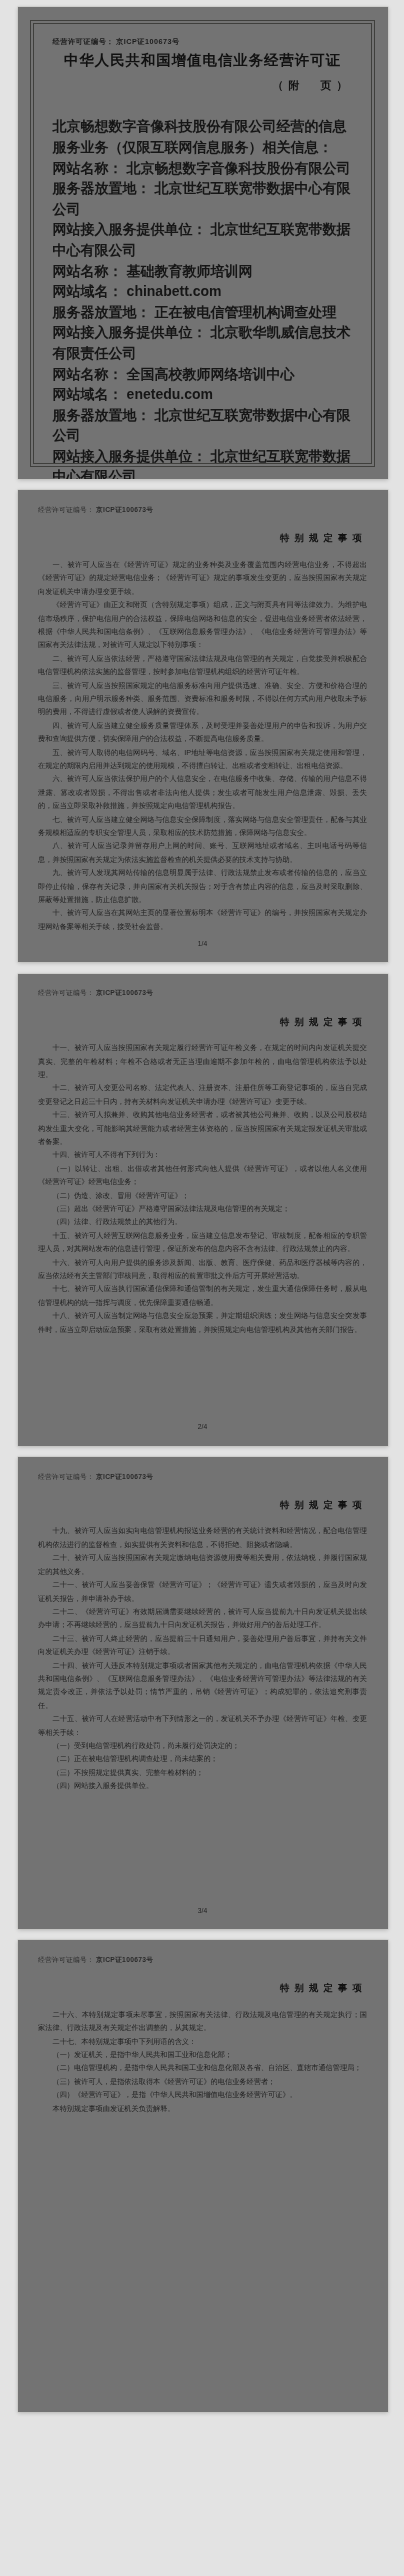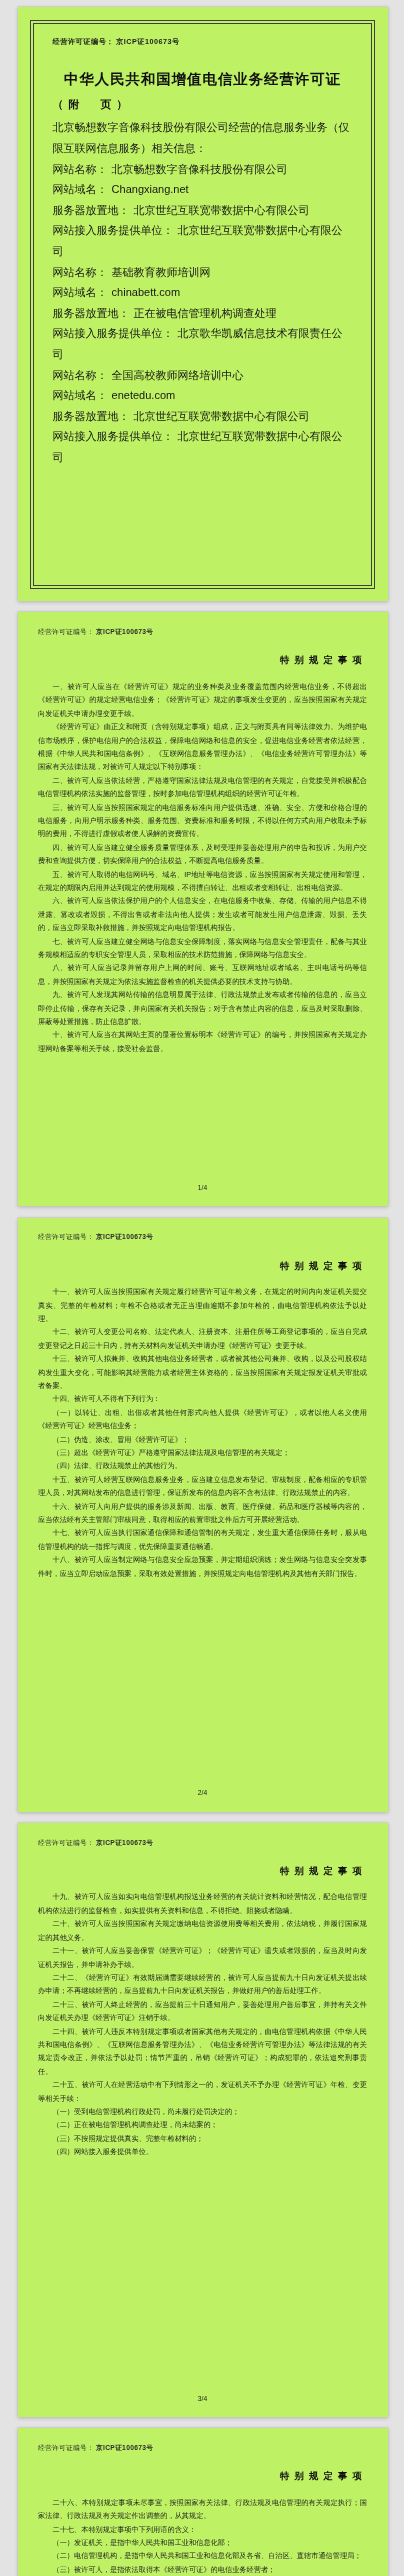--- a/index.html
+++ b/index.html
@@ -6,55 +6,55 @@
   html, body { margin: 0; padding: 0; }
   body {
     width: 405px;
     min-height: 2873px;
     background: #e3e3e3;
     font-family: "Liberation Sans", "DejaVu Sans", sans-serif;
     padding-top: 7.2px;
   }
   .page {
     width: 370px;
-    height: 594px;
+    height: 472px;
     margin: 0 auto 11.3px;
-    background: #bef264;
+    background: #737373;
     box-shadow: 0 0 0 0.5px #c5c5c2, 0 1px 4.1px rgba(0,0,0,.22);
     position: relative;
     overflow: hidden;
   }
   
   .cert-frame {
     position: absolute;
     inset: 15.5px;
     border: 0.5px solid #3f3f3c;
     outline: 1.5px solid #3f3f3c;
     outline-offset: 2.1px;
     padding: 13.4px 18.5px;
   }
   .cert-header { font-size: 7.2px; font-weight: bold; color: #1c1c1c; letter-spacing: 0.5px; }
   .cert-header .num { margin-left: 2.1px; }
   .cert-title {
-    margin: 23px 0 0;
+    margin: 4px 0 0;
     text-align: center;
     font-size: 14.4px;
     font-weight: bold;
     color: #111;
     letter-spacing: 1px;
   }
   .cert-subtitle {
     margin-top: 9.3px;
-    text-align: left;
+    text-align: right;
     font-size: 10.8px;
     font-weight: bold;
     letter-spacing: 5.2px;
     color: #111;
   }
-  .cert-body { margin-top: 5px; font-size: 11px; font-weight: normal; color: #161616; line-height: 20.6px; }
+  .cert-body { margin-top: 23px; font-size: 14px; font-weight: bold; color: #161616; line-height: 20.6px; }
   .cert-body p { margin: 0; }
   .cert-line .cl { margin-right: 4.1px; }
   
   .prov-pad { padding: 15.5px 20.6px 0; }
   .prov-header { font-size: 6.7px; color: #2a2a2a; letter-spacing: 0.3px; }
   .prov-header .num { font-weight: bold; margin-left: 2.1px; }
   .prov-title {
     margin: 17.5px 0 12.4px;
     text-align: right;
     font-size: 9.3px;
@@ -88,21 +88,20 @@
     <div class="cert-header">
       <span>经营许可证编号：</span><span class="num">京ICP证100673号</span>
     </div>
     <h1 class="cert-title">中华人民共和国增值电信业务经营许可证</h1>
     <div class="cert-subtitle">（附　页）</div>
     <div class="cert-body">
       <p class="cert-intro">北京畅想数字音像科技股份有限公司经营的信息服务业务（仅限互联网信息服务）相关信息：</p>
       <div>
         <p class="cert-line"><span class="cl">网站名称：</span><span>北京畅想数字音像科技股份有限公司</span></p>
 
-        <p class="cert-line"><span class="cl">网站域名：</span><span>Changxiang.net</span></p>
 
         <p class="cert-line"><span class="cl">服务器放置地：</span><span>北京世纪互联宽带数据中心有限公司</span></p>
 
         <p class="cert-line"><span class="cl">网站接入服务提供单位：</span><span>北京世纪互联宽带数据中心有限公司</span></p>
 
         <p class="cert-line"><span class="cl">网站名称：</span><span>基础教育教师培训网</span></p>
 
         <p class="cert-line"><span class="cl">网站域名：</span><span>chinabett.com</span></p>
 
         <p class="cert-line"><span class="cl">服务器放置地：</span><span>正在被电信管理机构调查处理</span></p>

